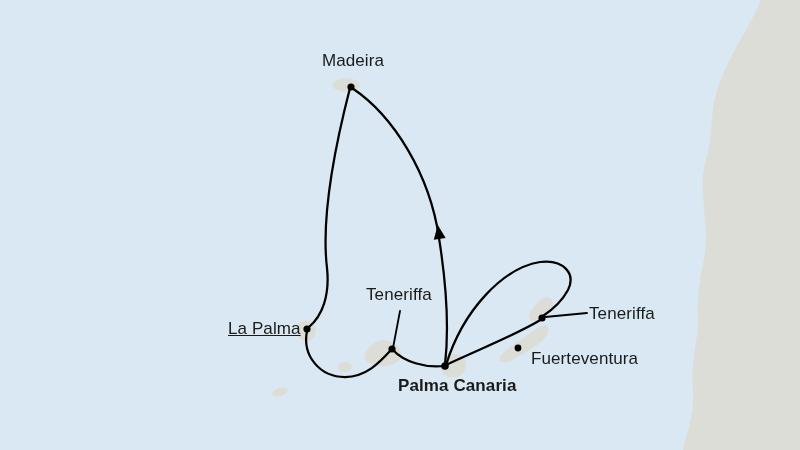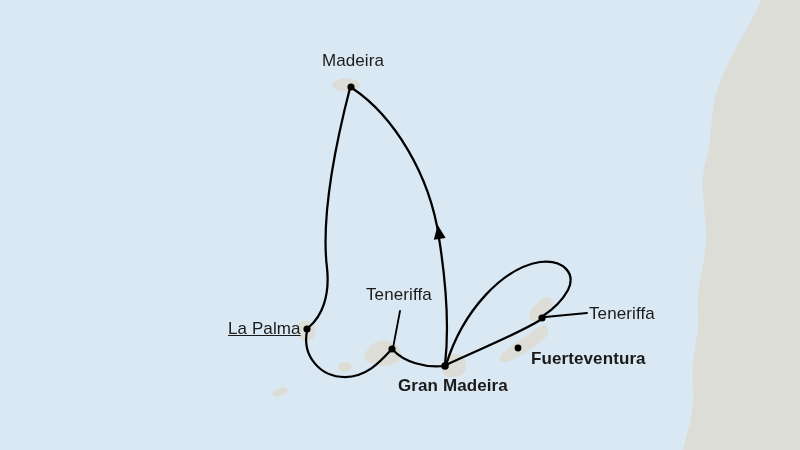--- a/index.html
+++ b/index.html
@@ -74,17 +74,17 @@
       <circle cx="397" cy="366" r="3.8"></circle>
       <circle cx="494" cy="318" r="3.6"></circle>
       <circle cx="470" cy="348" r="3.4"></circle>
     </g>
   </svg>
 
   <div class="labels">
     <div class="port-label centered" style="left:305px;top:52px;">Madeira</div>
     <div class="port-label" style="left:180px;top:320px;text-decoration:underline;">La Palma</div>
     <div class="port-label" style="left:318px;top:286px;">Teneriffa</div>
-    <div class="port-label bold" style="left:350px;top:377px;">Gran Madeira</div>
+    <div class="port-label bold" style="left:350px;top:377px;">Palma Canaria</div>
     <div class="port-label" style="left:541px;top:305px;">Teneriffa</div>
-    <div class="port-label" style="left:483px;top:350px;font-weight:bold;">Fuerteventura</div>
+    <div class="port-label" style="left:483px;top:350px;">Fuerteventura</div>
   </div>
 </div>
 
 </body></html>

